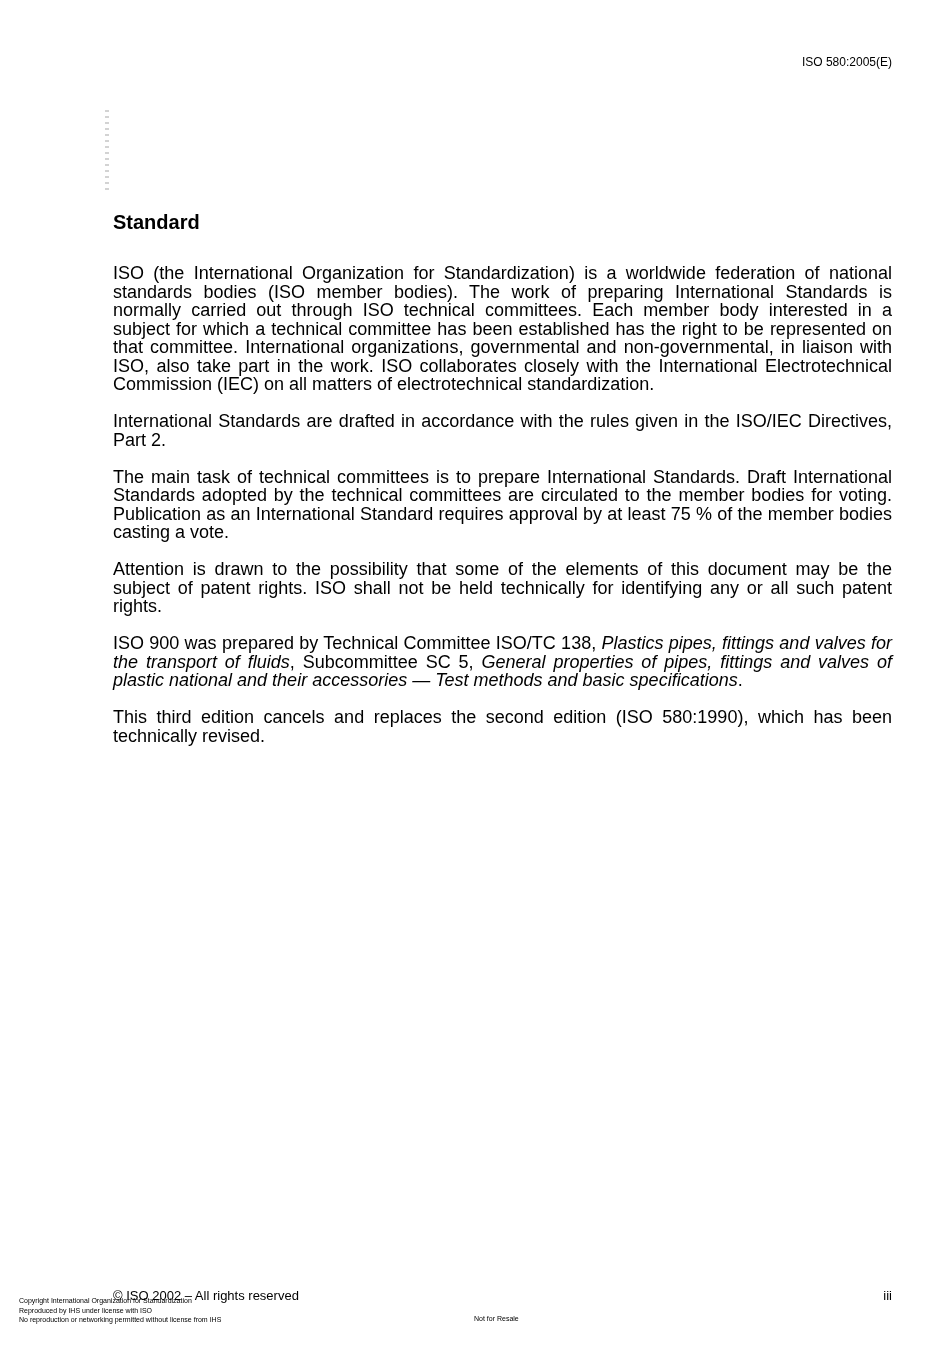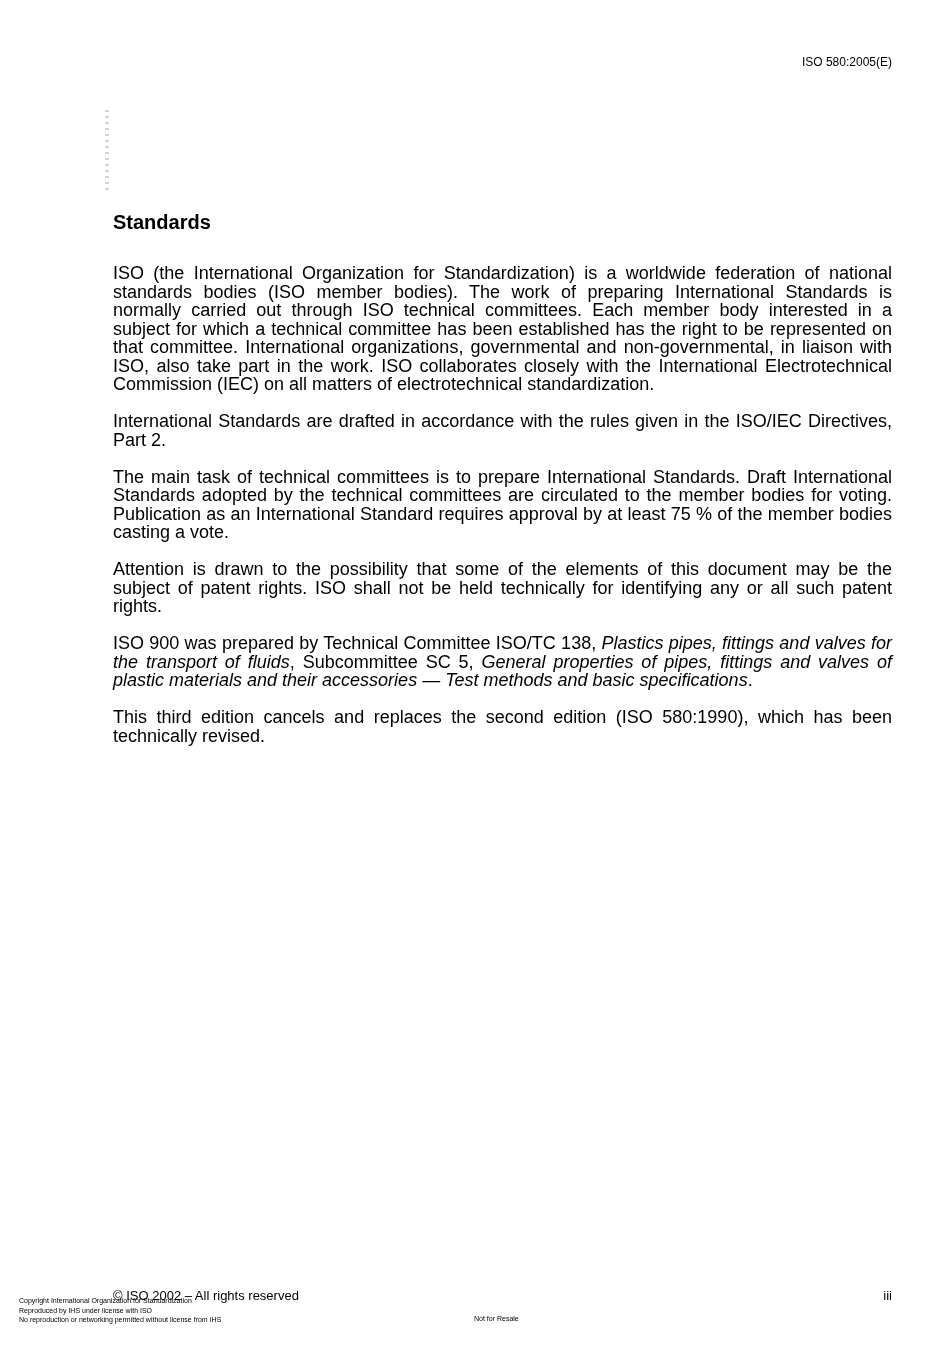--- a/index.html
+++ b/index.html
@@ -15,26 +15,26 @@
   .license { position: absolute; left: 19px; top: 1296px; font-size: 7px; line-height: 9.5px; }
   .not-resale { position: absolute; left: 474px; top: 1315px; font-size: 7px; }
 </style>
 </head>
 <body>
 
 <div class="header-ref">ISO 580:2005(E)</div>
 <div class="margin-marks"></div>
 
 <div class="content">
-  <h1>Standards</h1>
+  <h1>Standard</h1>
   <p>ISO (the International Organization for Standardization) is a worldwide federation of national standards bodies (ISO member bodies). The work of preparing International Standards is normally carried out through ISO technical committees. Each member body interested in a subject for which a technical committee has been established has the right to be represented on that committee. International organizations, governmental and non-governmental, in liaison with ISO, also take part in the work. ISO collaborates closely with the International Electrotechnical Commission (IEC) on all matters of electrotechnical standardization.</p>
   <p>International Standards are drafted in accordance with the rules given in the ISO/IEC Directives, Part 2.</p>
   <p>The main task of technical committees is to prepare International Standards. Draft International Standards adopted by the technical committees are circulated to the member bodies for voting. Publication as an International Standard requires approval by at least 75 % of the member bodies casting a vote.</p>
   <p>Attention is drawn to the possibility that some of the elements of this document may be the subject of patent rights. ISO shall not be held technically for identifying any or all such patent rights.</p>
-  <p><span>ISO 900 was prepared by Technical Committee ISO/TC 138, </span><i>Plastics pipes, fittings and valves for the transport of fluids</i><span>, Subcommittee SC 5, </span><i>General properties of pipes, fittings and valves of plastic materials and their accessories — Test methods and basic specifications</i><span>.</span></p>
+  <p><span>ISO 900 was prepared by Technical Committee ISO/TC 138, </span><i>Plastics pipes, fittings and valves for the transport of fluids</i><span>, Subcommittee SC 5, </span><i>General properties of pipes, fittings and valves of plastic national and their accessories — Test methods and basic specifications</i><span>.</span></p>
   <p>This third edition cancels and replaces the second edition (ISO 580:1990), which has been technically revised.</p>
 </div>
 
 <div class="footer-left">© ISO 2002 – All rights reserved</div>
 <div class="footer-right">iii</div>
 <div class="license">
   <div>Copyright International Organization for Standardization</div>
   <div>Reproduced by IHS under license with ISO</div>
   <div>No reproduction or networking permitted without license from IHS</div>
 </div>

